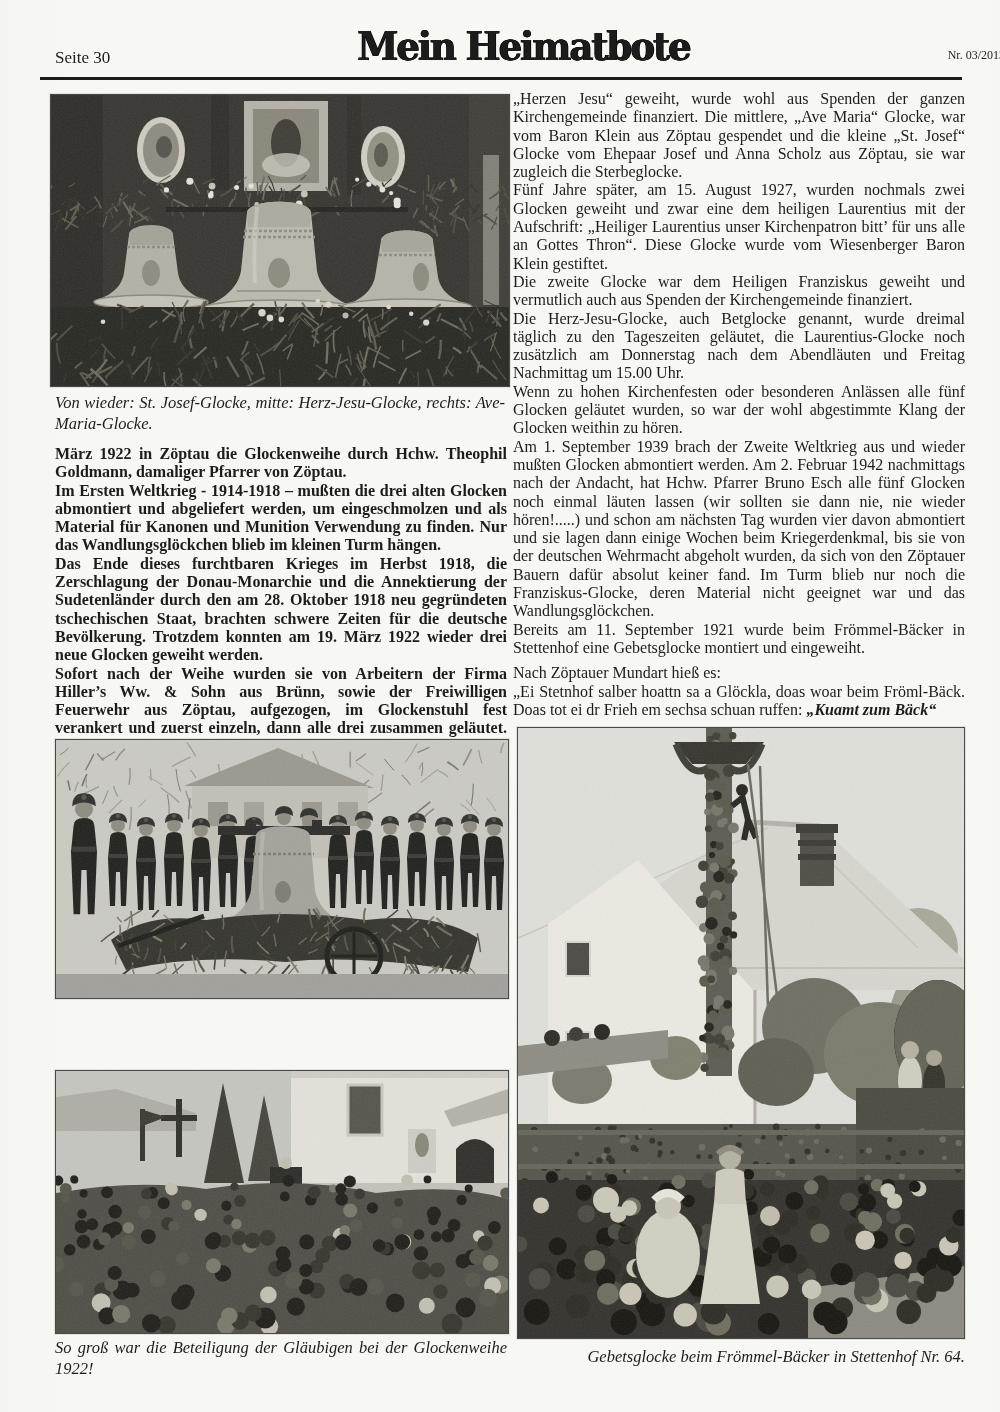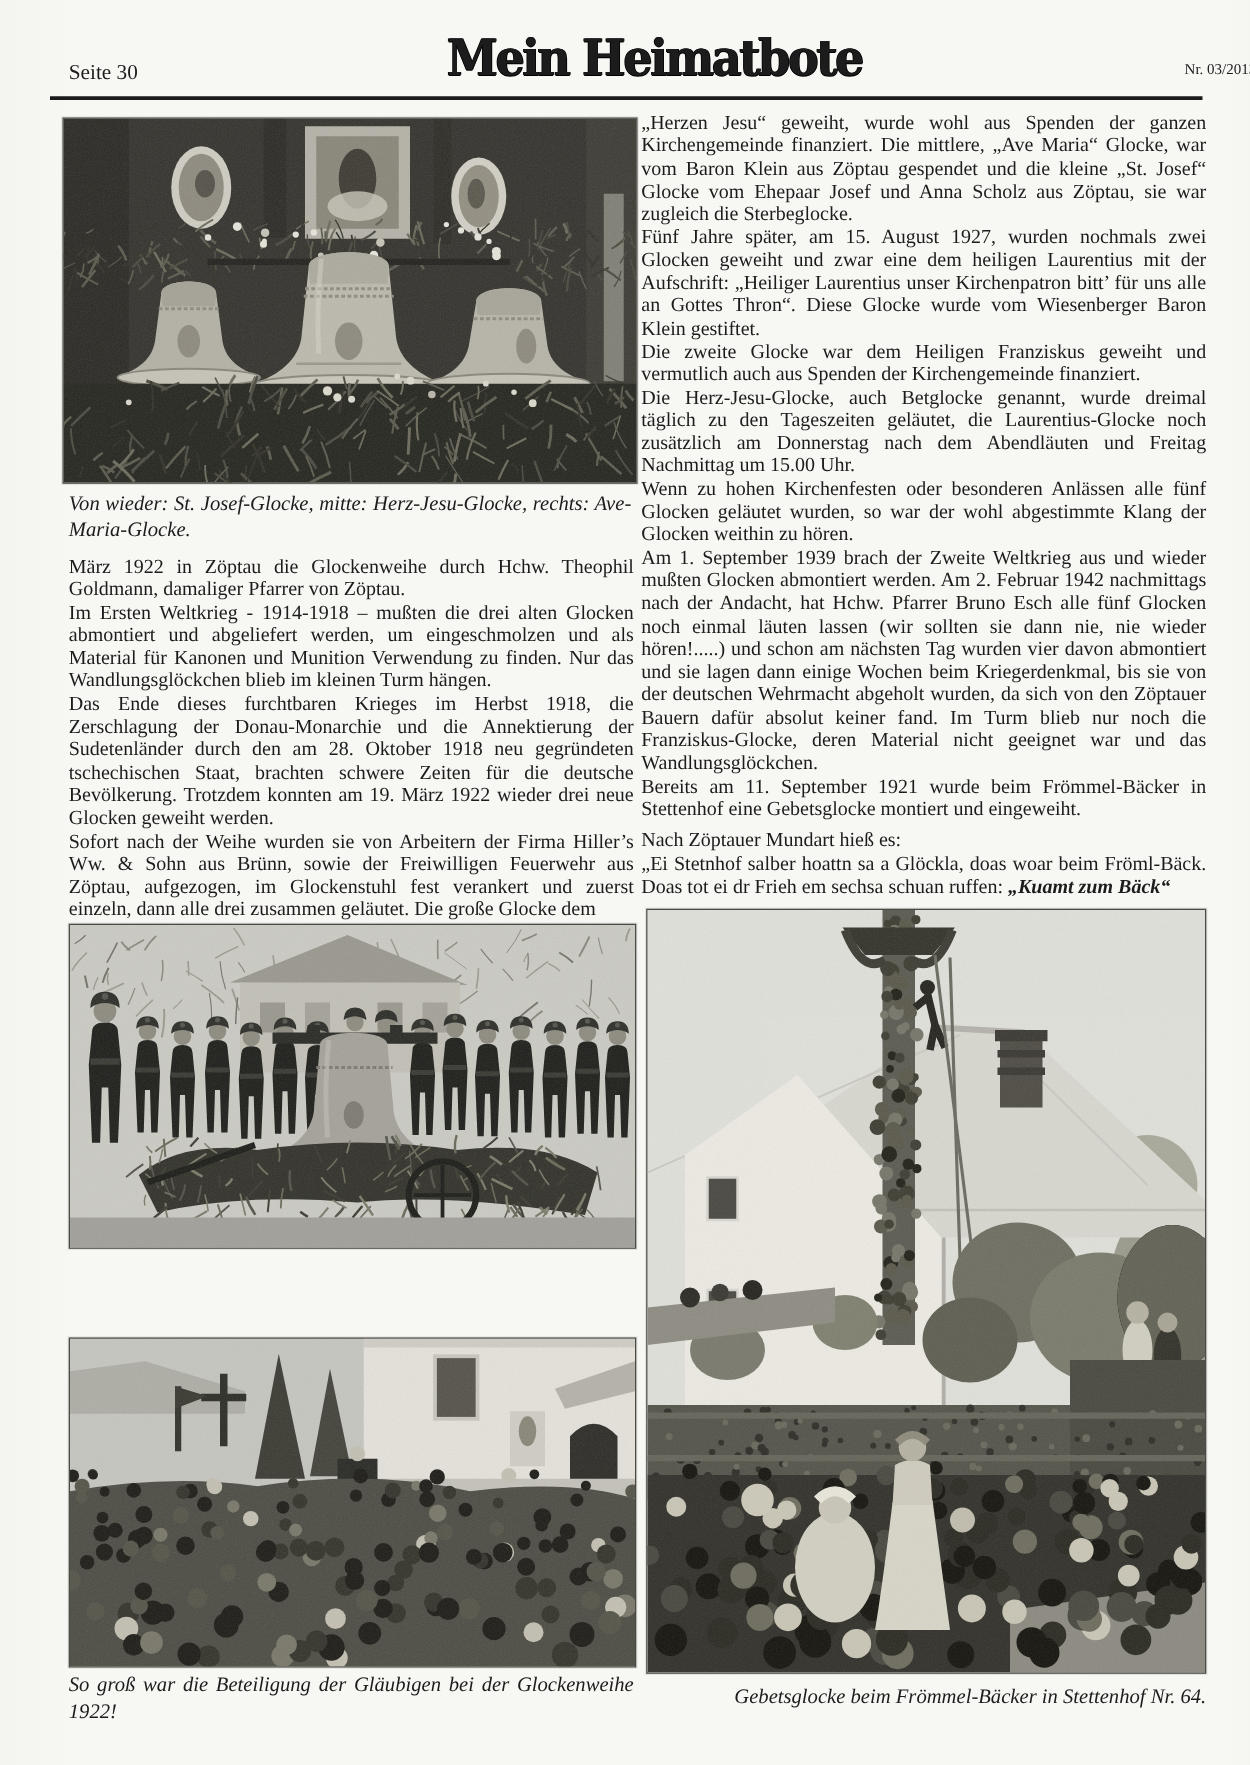--- a/index.html
+++ b/index.html
@@ -453,21 +453,21 @@
           <circle cx="360.2" cy="218.8" r="2.2" fill="#dcd9cd"></circle>
           <circle cx="211.0" cy="217.7" r="3.7" fill="#dcd9cd"></circle>
           <circle cx="266.8" cy="206.0" r="2.3" fill="#dcd9cd"></circle>
         </g>
       <rect width="458" height="291" filter="url(#grain)" opacity="0.14"></rect>
     </svg>
   </div>
 
   <div class="caption" style="left:55px;top:392px;width:450px;">Von wieder: St. Josef-Glocke, mitte: Herz-Jesu-Glocke, rechts: Ave-Maria-Glocke.</div>
 
-  <div class="coltext" style="left:55px;top:445px;width:452px;">
+  <div class="coltext" style="left:55px;top:445px;width:452px;font-weight:bold;">
     <p>März 1922 in Zöptau die Glockenweihe durch Hchw. Theophil Goldmann, damaliger Pfarrer von Zöptau.</p>
     <p>Im Ersten Weltkrieg - 1914-1918 – mußten die drei alten Glocken abmontiert und abgeliefert werden, um eingeschmolzen und als Material für Kanonen und Munition Verwendung zu finden. Nur das Wandlungsglöckchen blieb im kleinen Turm hängen.</p>
     <p>Das Ende dieses furchtbaren Krieges im Herbst 1918, die Zerschlagung der Donau-Monarchie und die Annektierung der Sudetenländer durch den am 28. Oktober 1918 neu gegründeten tschechischen Staat, brachten schwere Zeiten für die deutsche Bevölkerung. Trotzdem konnten am 19. März 1922 wieder drei neue Glocken geweiht werden.</p>
     <p>Sofort nach der Weihe wurden sie von Arbeitern der Firma Hiller’s Ww. &amp; Sohn aus Brünn, sowie der Freiwilligen Feuerwehr aus Zöptau, aufgezogen, im Glockenstuhl fest verankert und zuerst einzeln, dann alle drei zusammen geläutet. Die große Glocke dem</p>
   </div>
 
   <div class="photo" style="left:55px;top:739px;width:452px;height:258px;">
     <svg width="452" height="258" viewBox="0 0 452 258">
       <defs>
         <g id="ff">

